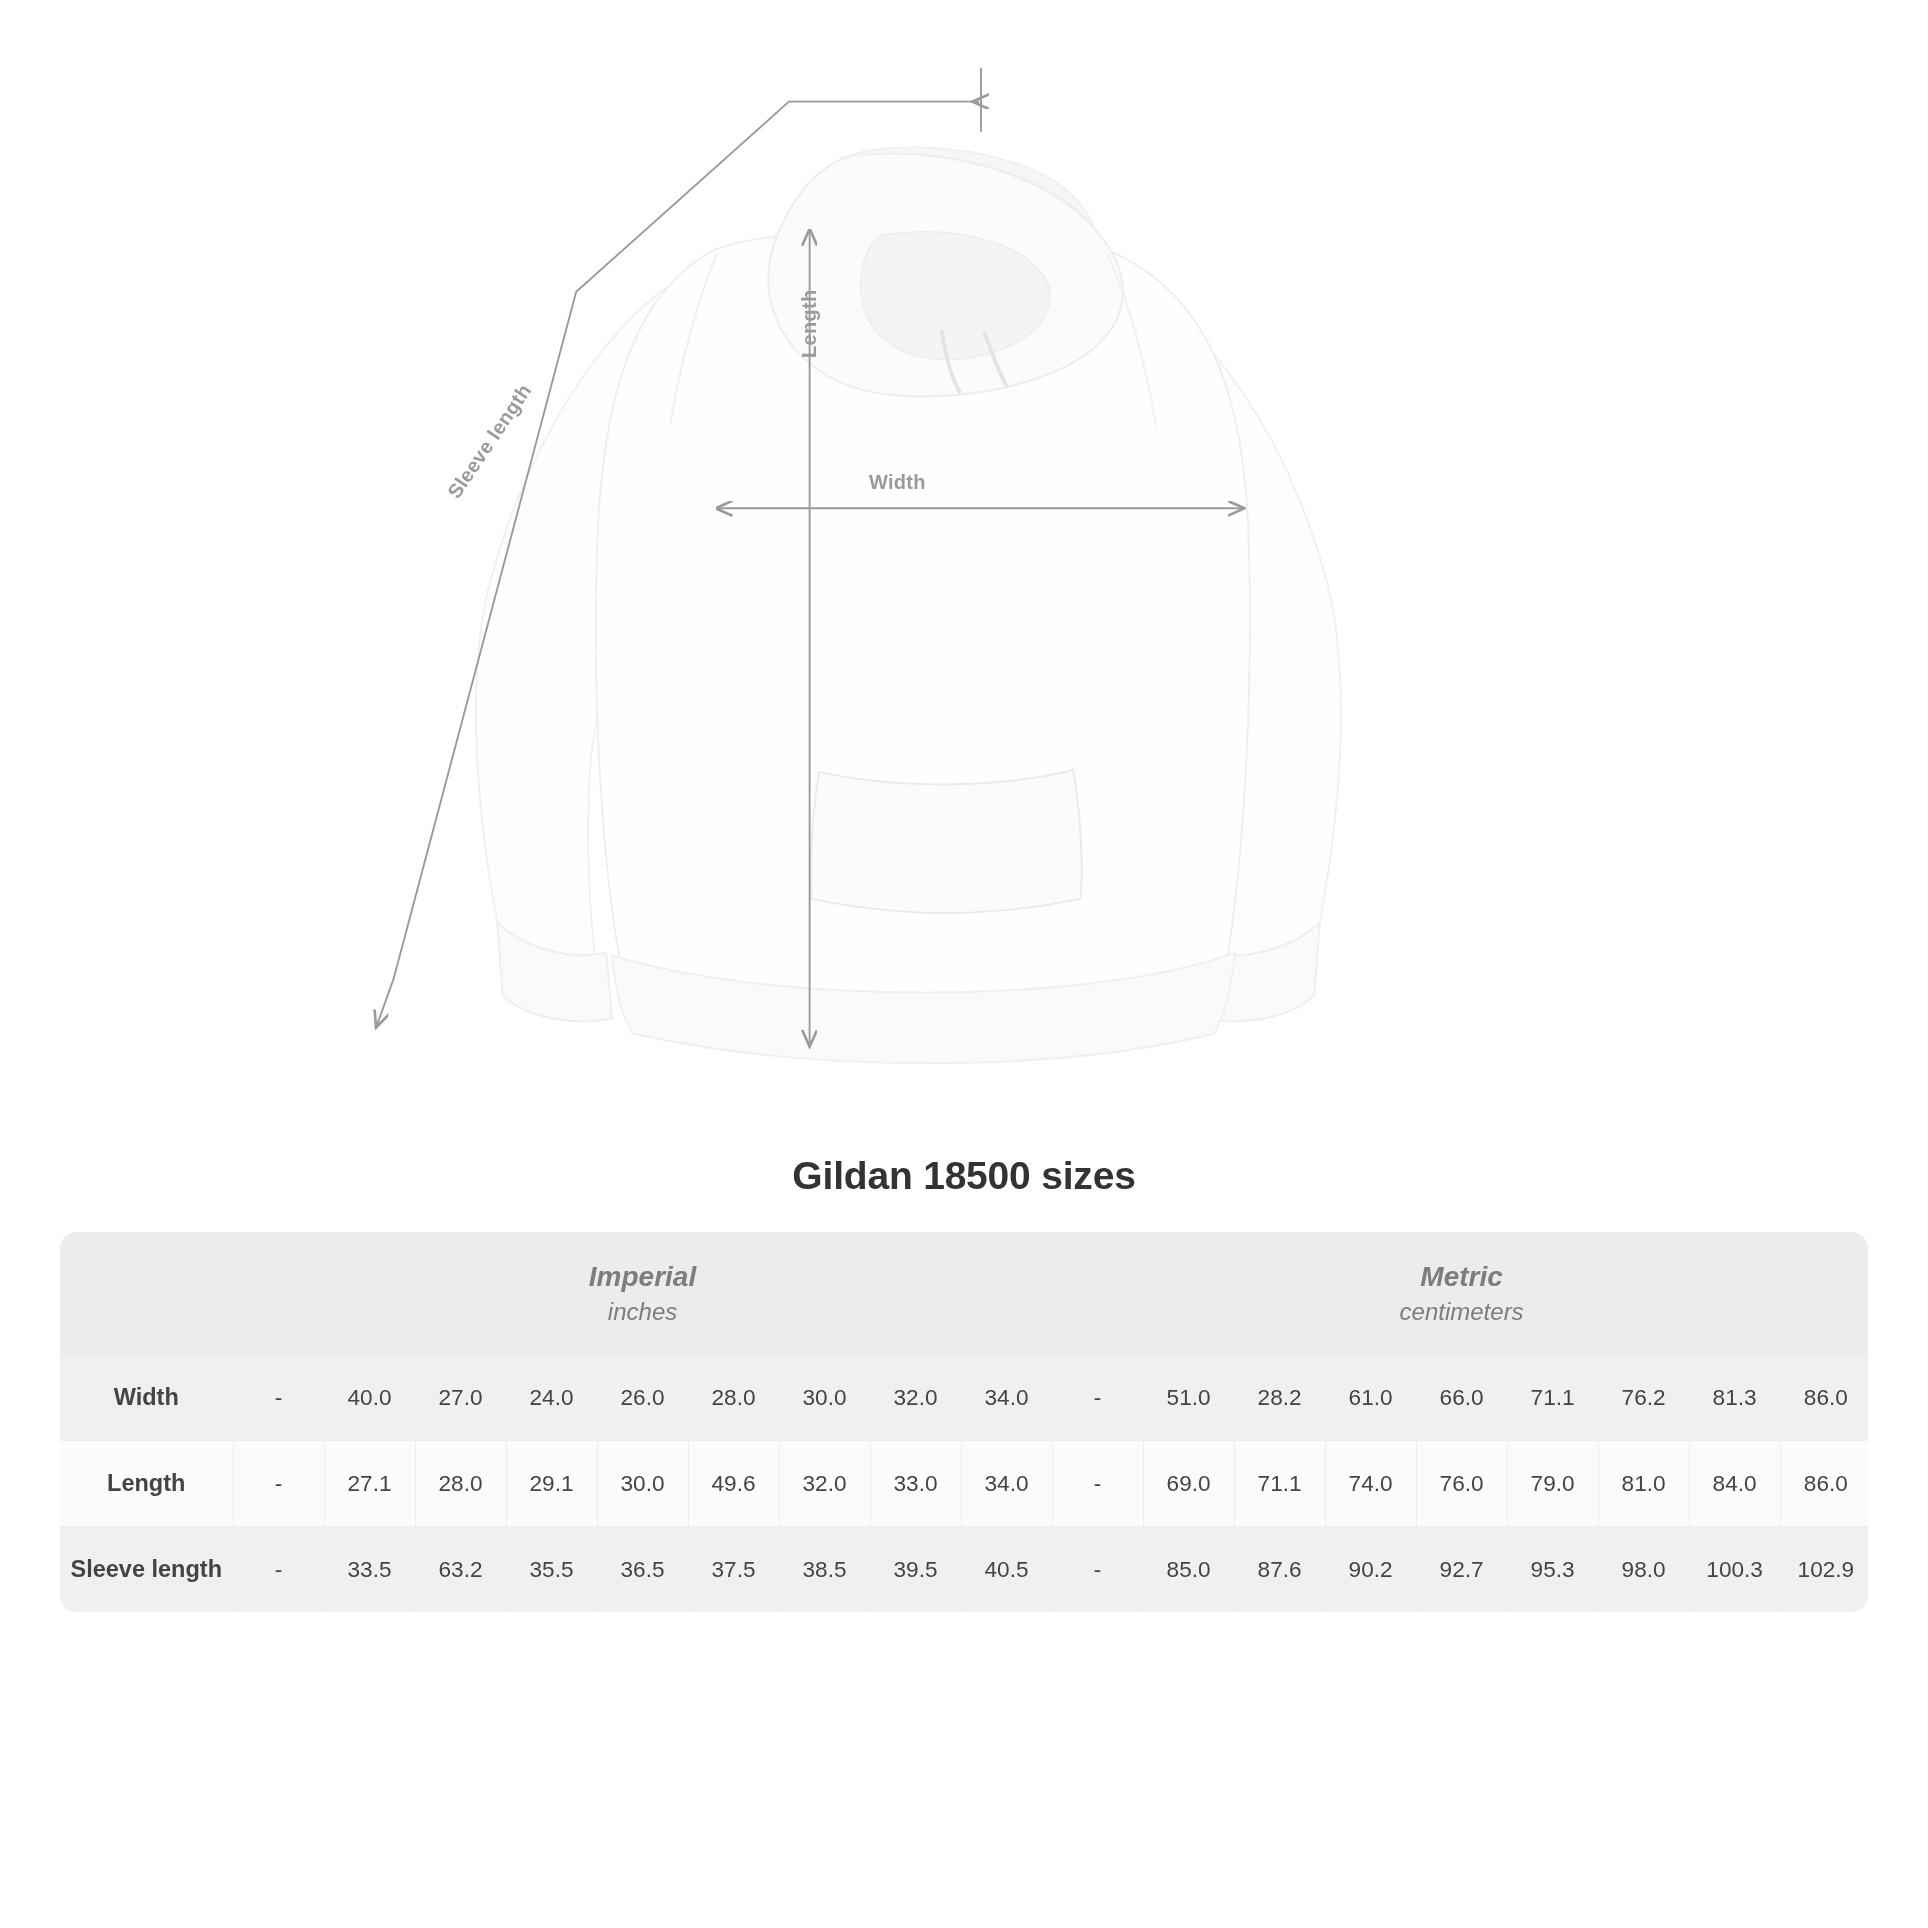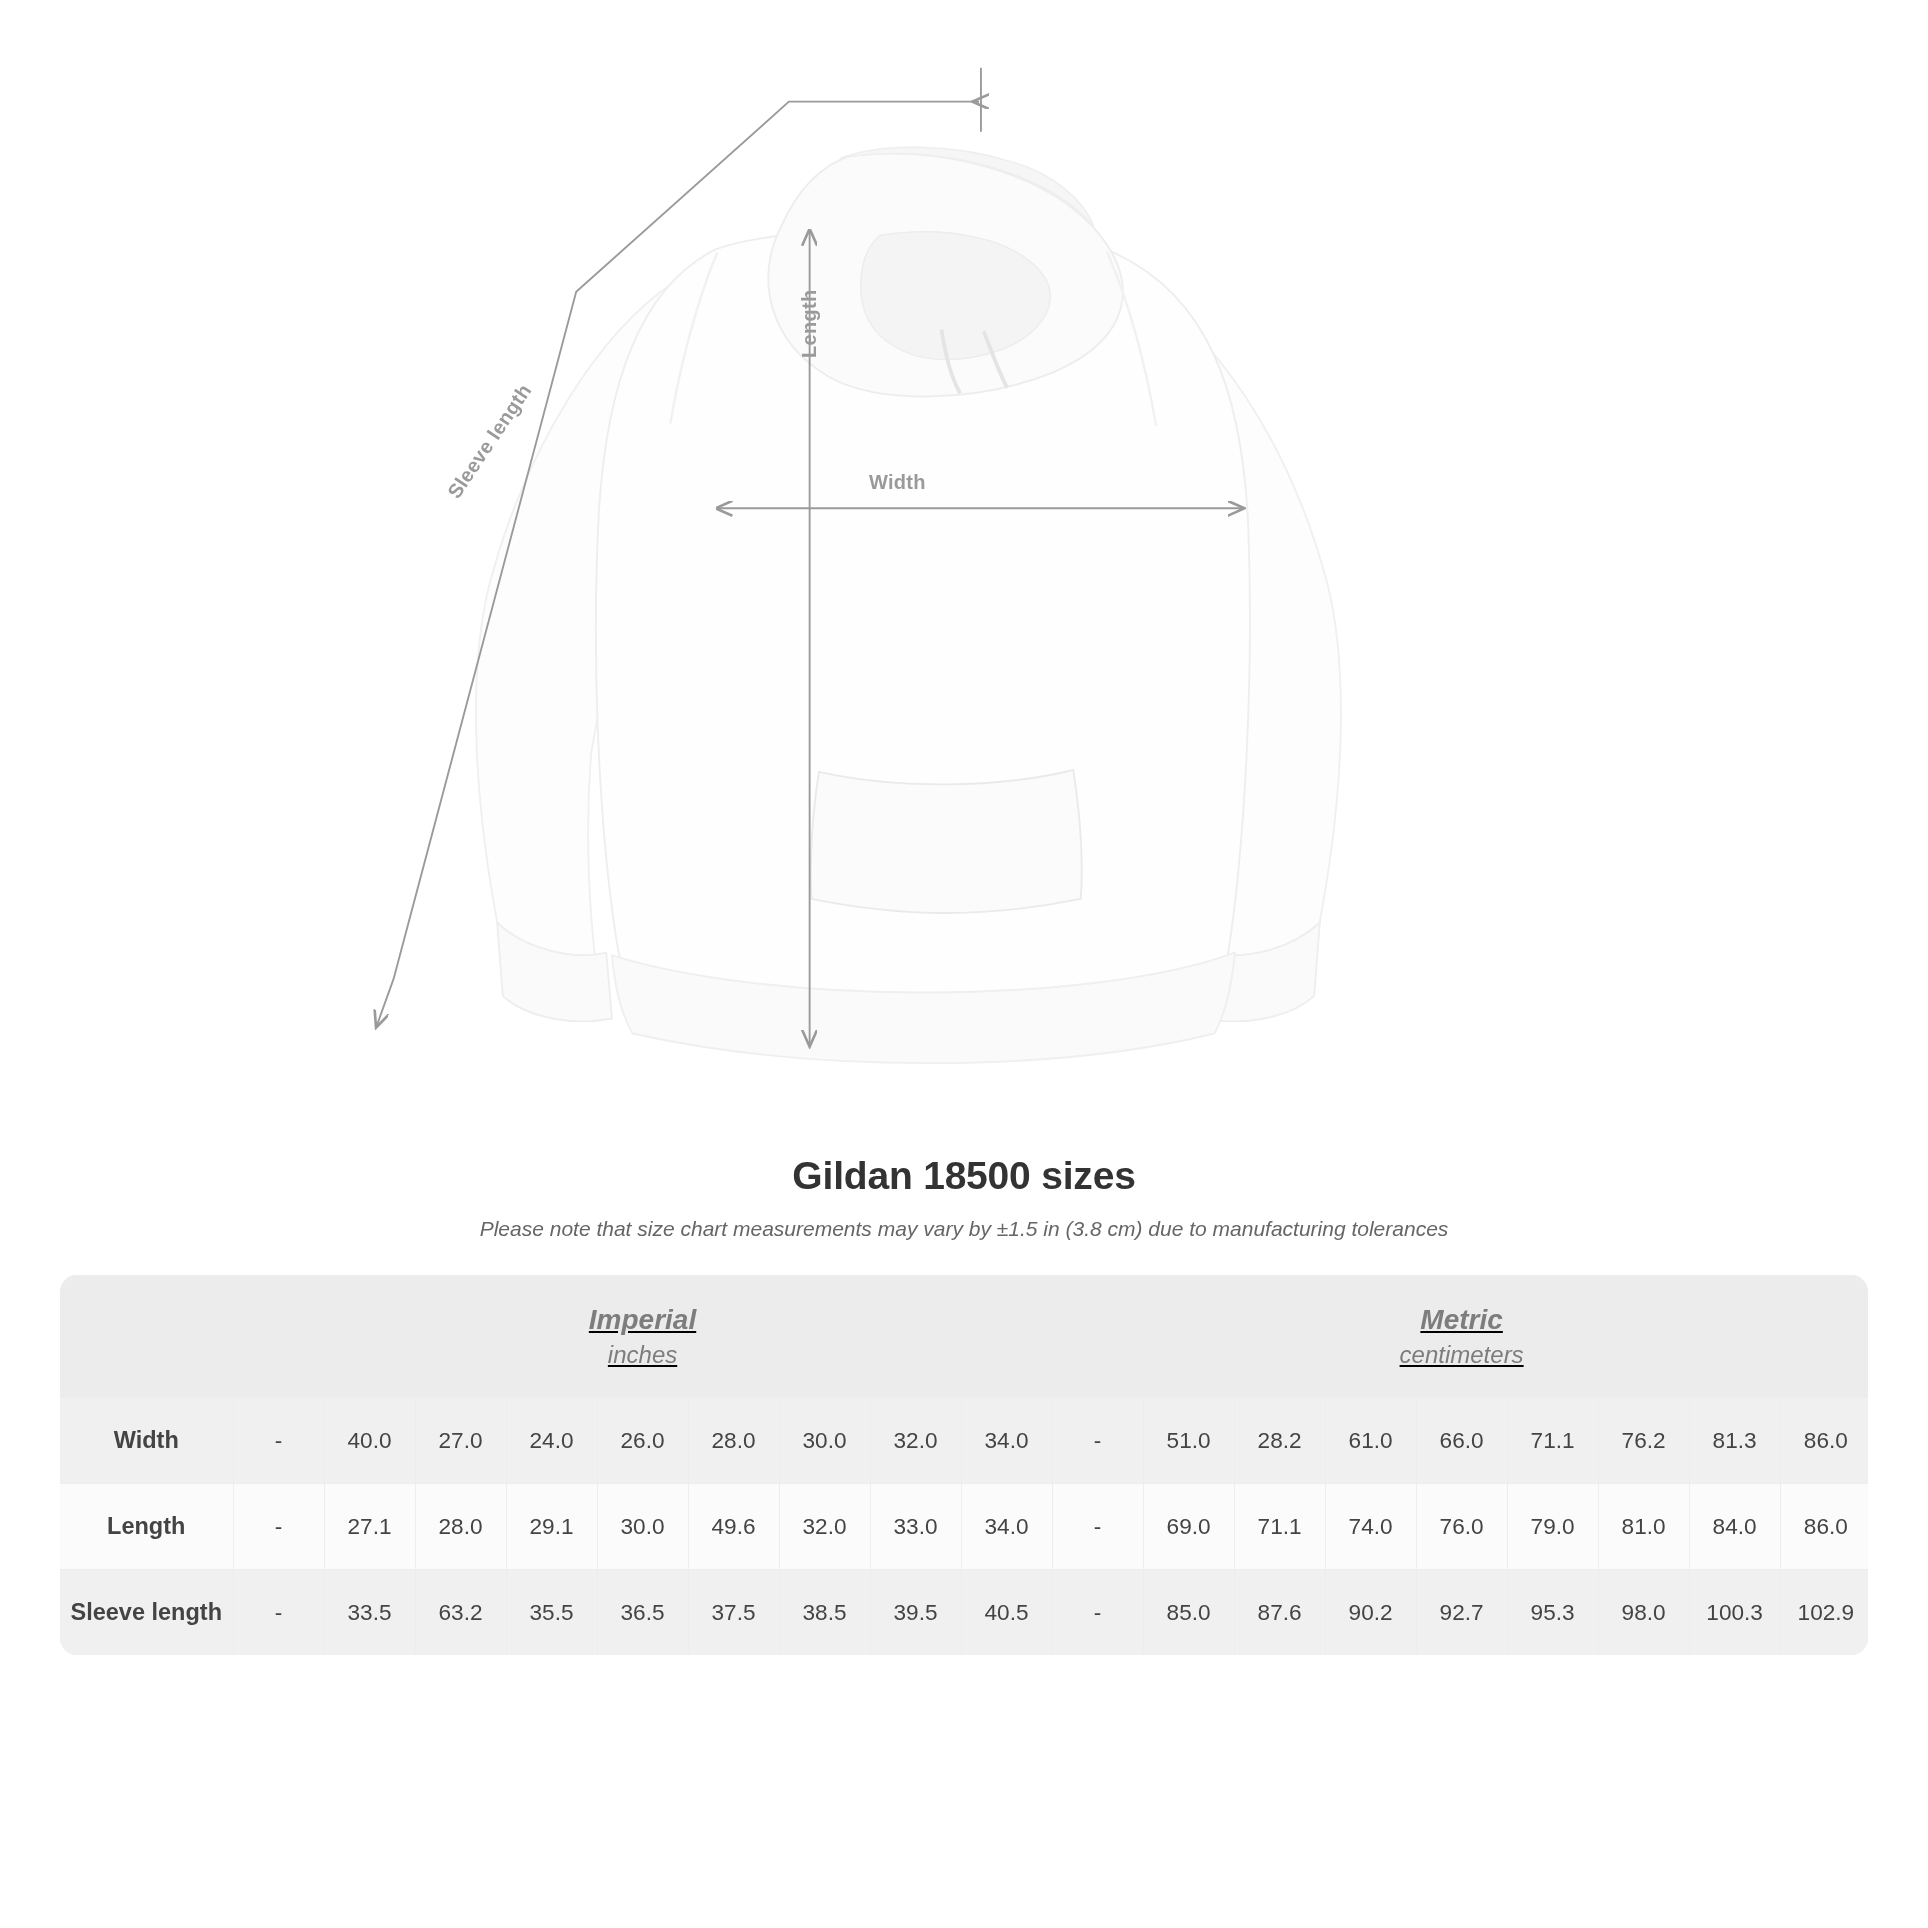--- a/index.html
+++ b/index.html
@@ -92,21 +92,20 @@
   }
   table.size-table td, table.size-table th {
     padding: 0;
     margin: 0;
   }
   .unit-head {
     height: 122px;
     background: #ececec;
     text-align: center;
     vertical-align: middle;
-    text-decoration: underline;
   }
   .unit-head .u-name {
     font-size: 28px;
     font-weight: bold;
     font-style: italic;
     color: #7d7d7d;
   }
   .unit-head .u-sub {
     font-size: 24px;
     font-style: italic;
@@ -233,21 +232,20 @@
       </g>
     </svg>
 
     <div class="dim-label width-lab">Width</div>
     <div class="dim-label length-lab">Length</div>
     <div class="dim-label sleeve-lab">Sleeve length</div>
   </div>
 
   <div class="titles">
     <div class="chart-title">Gildan 18500 sizes</div>
-    <div class="chart-note">Please note that size chart measurements may vary by ±1.5 in (3.8 cm) due to manufacturing tolerances</div>
   </div>
 
   <div class="table-wrap">
     <table class="size-table">
       <colgroup>
         <col class="col-label">
         <col class="col-cell">
           <col class="col-cell">
           <col class="col-cell">
           <col class="col-cell">

